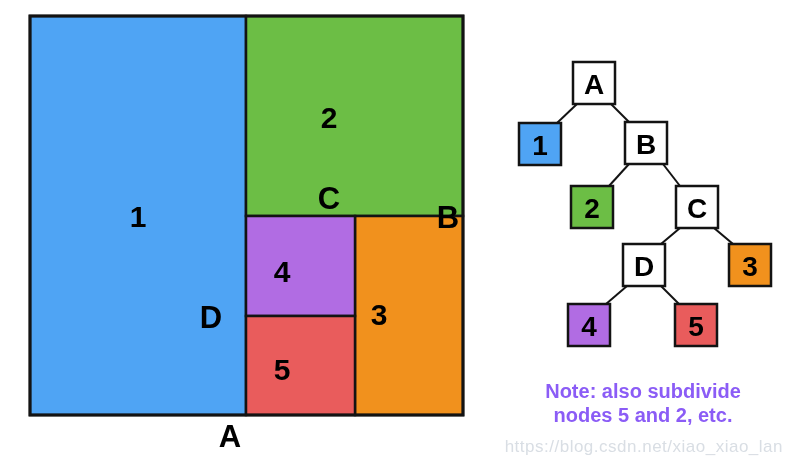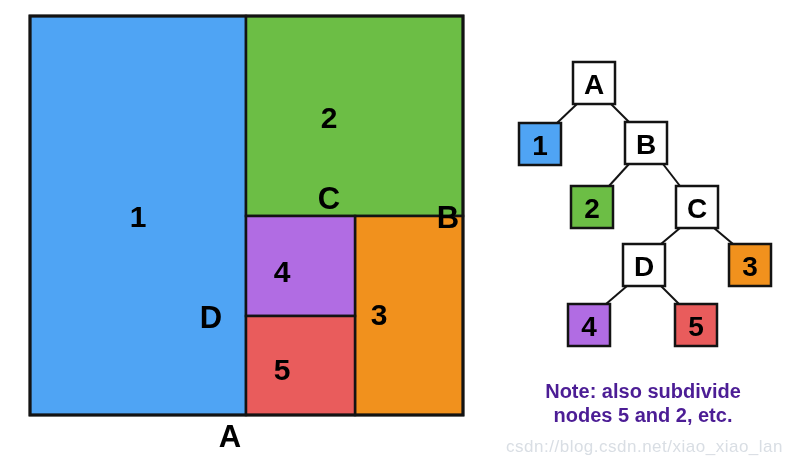--- a/index.html
+++ b/index.html
@@ -27,21 +27,21 @@
   }
   .note {
     position: absolute;
     left: 643px;
     top: 379px;
     transform: translateX(-50%);
     text-align: center;
     font-size: 20px;
     font-weight: 700;
     line-height: 24px;
-    color: #4c1d95;
+    color: #8b5cf6;
     white-space: nowrap;
   }
   .watermark {
     position: absolute;
     right: 10px;
     top: 437px;
     font-size: 17px;
     font-weight: 400;
     letter-spacing: 0.5px;
     white-space: nowrap;
@@ -93,14 +93,14 @@
       <text x="589" y="326" text-anchor="middle" dy="0.36em" font-size="28">4</text>
       <rect x="675" y="304" width="42" height="42" fill="#e95c5c" stroke="#131313" stroke-width="2.5"></rect>
       <text x="696" y="326" text-anchor="middle" dy="0.36em" font-size="28">5</text>
     </svg>
 
   <div class="note">
     <div>Note: also subdivide</div>
     <div>nodes 5 and 2, etc.</div>
   </div>
 
-  <div class="watermark" style="color: rgb(217, 222, 228);">csdn://blog.csdn.net/xiao_xiao_lan</div>
+  <div class="watermark" style="color: rgb(217, 222, 228);">https://blog.csdn.net/xiao_xiao_lan</div>
 </div>
 
 </body></html>

